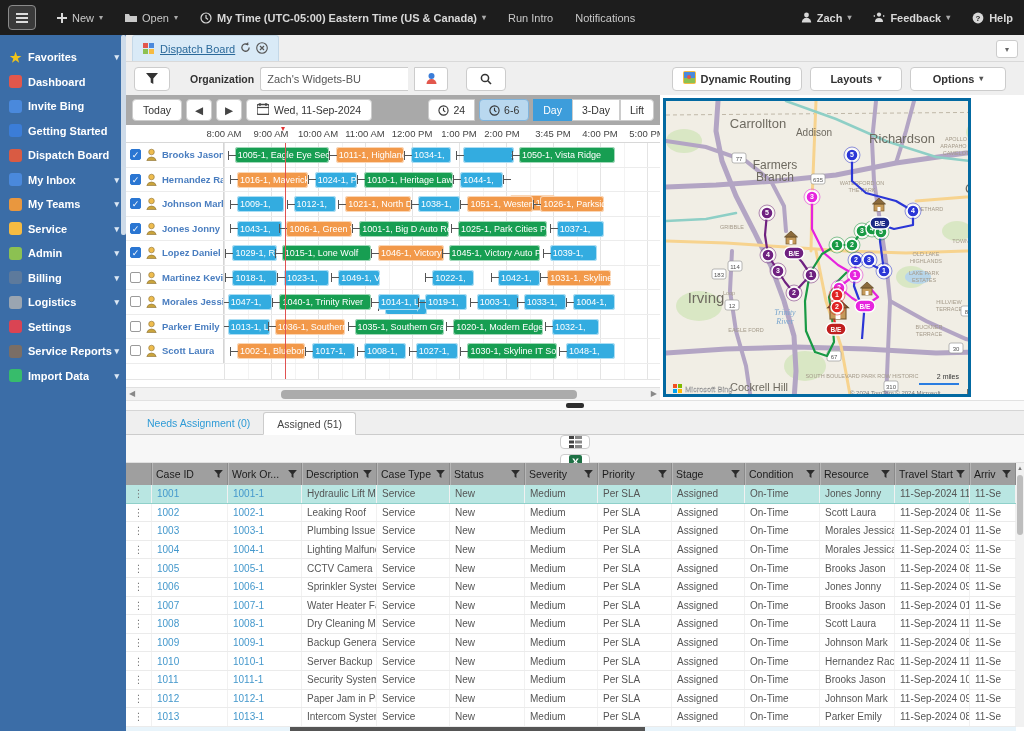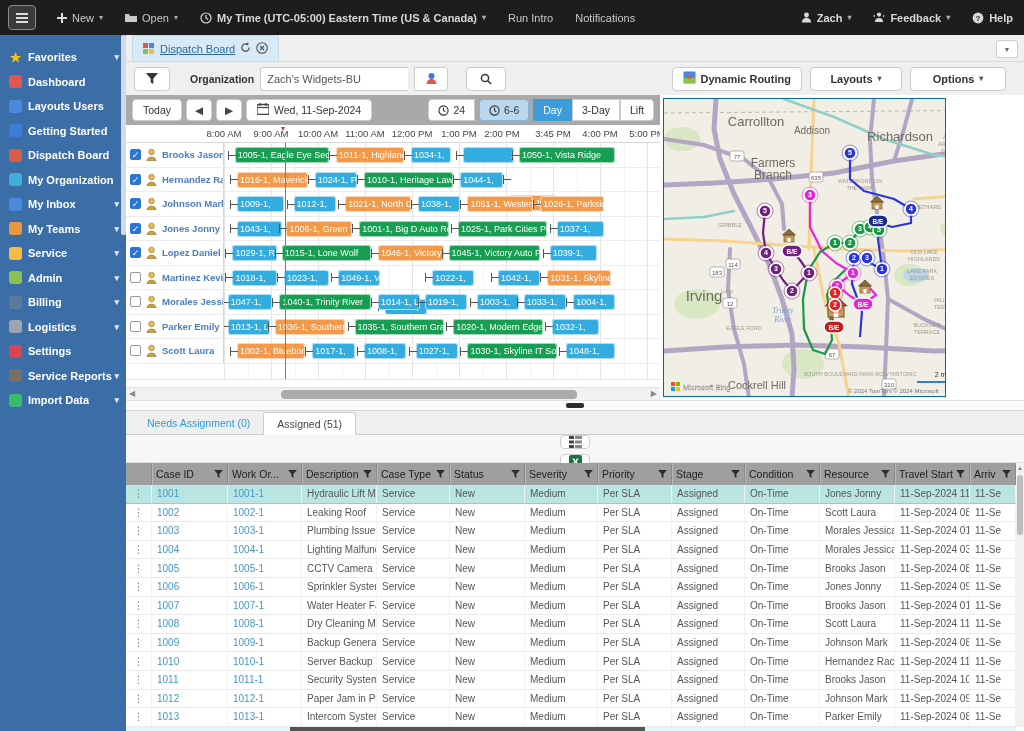--- a/index.html
+++ b/index.html
@@ -74,21 +74,21 @@
   .conn::after { content:""; position:absolute; left:0; top:4px; width:7px; height:1px; background:#555; }
   .bar { height:16px; border-radius:3px; color:#fff; font-size:9px; line-height:16px; padding:0 3px; overflow:hidden; white-space:nowrap; cursor:pointer; box-shadow:0 0 0 1px rgba(255,255,255,.6) inset; }
   .timeline-now { position:absolute; top:18px; bottom:0; width:1px; background:#e05252; }
   .now-marker { position:absolute; top:-1px; font-size:8px; color:#e03030; margin-left:-4px; }
   .sched-hscroll { position:absolute; bottom:0; left:0; right:0; height:13px; background:#f2f2f2; border-top:1px solid #e0e0e0; }
   .sched-hscroll .thumb { position:absolute; top:2px; height:9px; border-radius:4px; background:#ababab; }
   .hs-arrow { position:absolute; top:1px; font-size:8px; color:#888; }
 
   
   .map-col { position:absolute; top:0; left:534px; right:0; height:305px; background:#fff; padding:3px 6px 0 3px; }
-  .map-frame { border:1px solid #0369a1; width:283px; height:299px; overflow:hidden; position:relative; background:#f1eee5; }
+  .map-frame { border:3px solid #0369a1; width:308px; height:299px; overflow:hidden; position:relative; background:#f1eee5; }
 
   
   .splitter { position:absolute; top:365px; left:0; right:0; height:11px; background:#fafafa; border-top:1px solid #e2e2e2; border-bottom:1px solid #d5d5d5; }
   .split-handle { position:absolute; top:2px; left:50%; margin-left:-9px; width:18px; height:5px; background:#2d2d2d; border-radius:2px; cursor:row-resize; }
 
   
   .bottom { position:absolute; top:376px; left:0; right:0; bottom:0; }
   .btabs { position:absolute; top:0; left:0; right:0; height:24px; background:#efefef; border-bottom:1px solid #ccc; display:flex; align-items:flex-end; padding-left:8px; }
   .btab { height:23px; display:flex; align-items:center; padding:0 13px; font-size:10.5px; color:#2f9bd6; cursor:pointer; }
   .btab.active { background:#fff; border:1px solid #ccc; border-bottom:1px solid #fff; border-radius:3px 3px 0 0; color:#444; margin-bottom:-1px; }
@@ -199,33 +199,29 @@
         <span class="sb-ico star" style="color: rgb(240, 196, 25);">★</span>
         <span class="sb-label">Favorites</span>
         <span class="sb-chev">▾</span>
       </div>
       <div class="sb-item">
         <span class="sb-ico" style="background: rgb(226, 87, 76);"></span>
         <span class="sb-label">Dashboard</span>
       </div>
       <div class="sb-item">
         <span class="sb-ico" style="background: rgb(74, 137, 220);"></span>
-        <span class="sb-label">Layouts Users</span>
+        <span class="sb-label">Invite Bing</span>
       </div>
       <div class="sb-item">
         <span class="sb-ico" style="background: rgb(59, 125, 216);"></span>
         <span class="sb-label">Getting Started</span>
       </div>
       <div class="sb-item">
         <span class="sb-ico" style="background: rgb(217, 91, 67);"></span>
         <span class="sb-label">Dispatch Board</span>
-      </div>
-      <div class="sb-item">
-        <span class="sb-ico" style="background: rgb(59, 175, 218);"></span>
-        <span class="sb-label">My Organization</span>
       </div>
       <div class="sb-item">
         <span class="sb-ico" style="background: rgb(74, 137, 220);"></span>
         <span class="sb-label">My Inbox</span>
         <span class="sb-chev">▾</span>
       </div>
       <div class="sb-item">
         <span class="sb-ico" style="background: rgb(233, 151, 62);"></span>
         <span class="sb-label">My Teams</span>
         <span class="sb-chev">▾</span>

